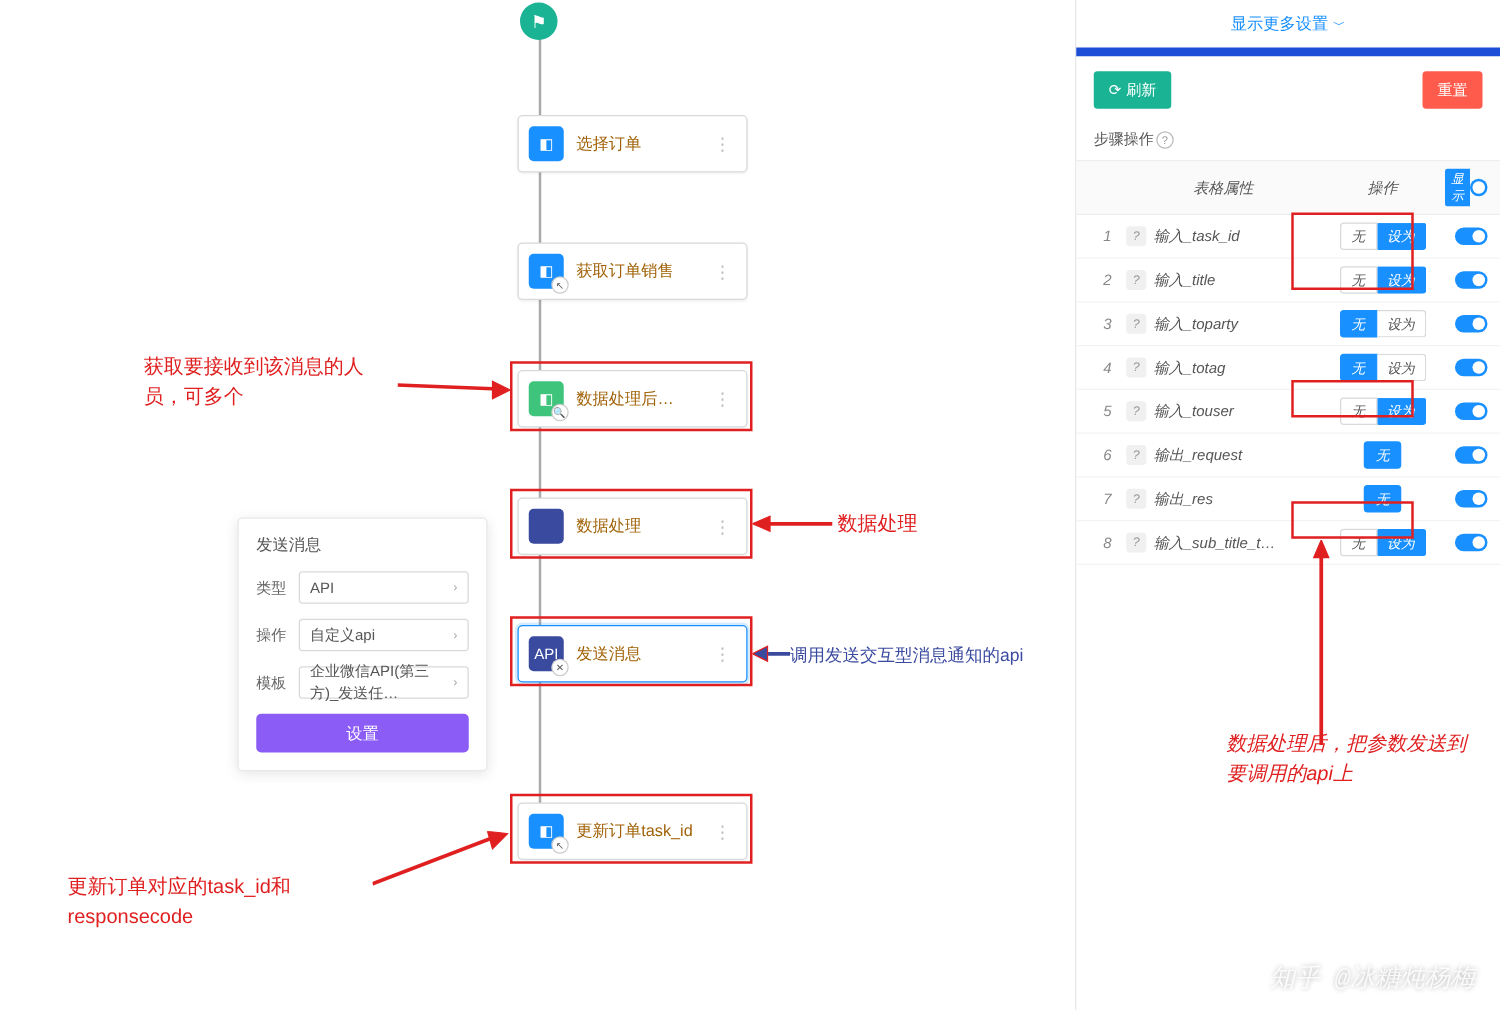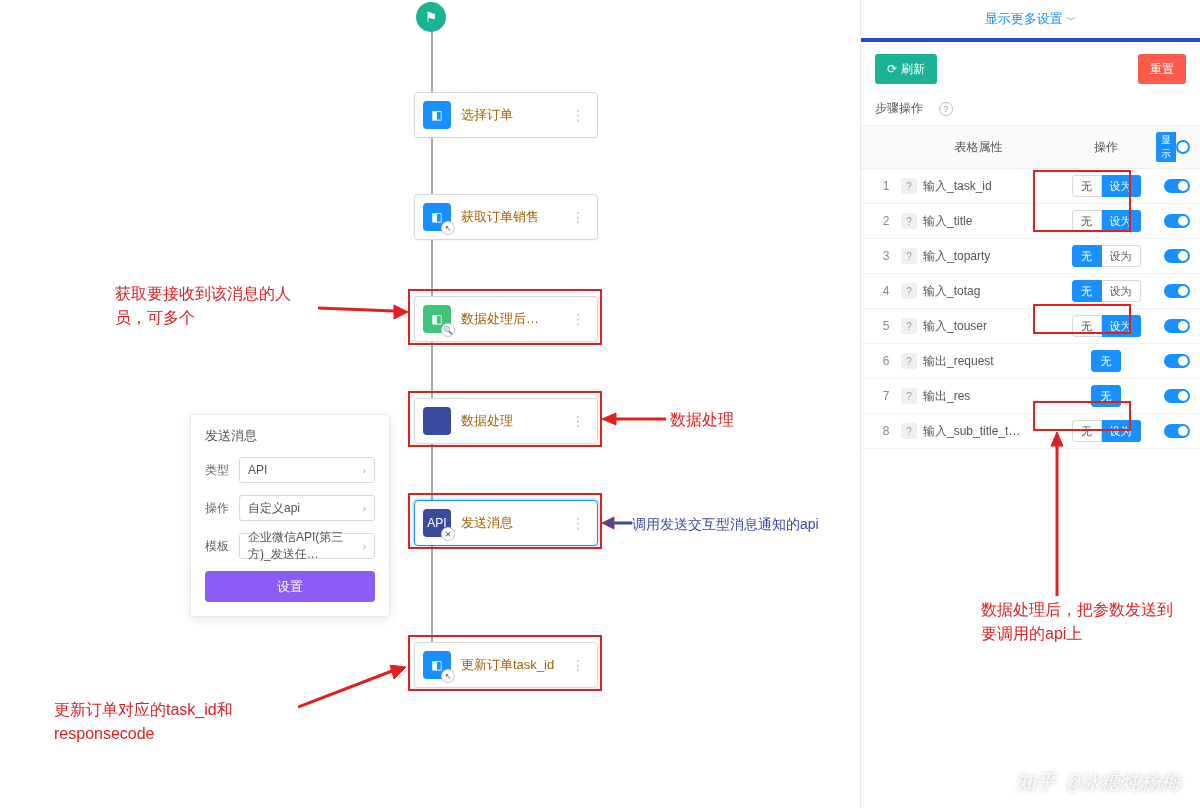--- a/index.html
+++ b/index.html
@@ -30,28 +30,28 @@
 
 .popup { position: absolute; width: 200px; background: #fff; border: 1px solid #e8e8e8; border-radius: 4px; box-shadow: 0 2px 10px rgba(0,0,0,0.1); padding: 12px 14px 14px; }
 .popup-title { font-size: 13px; color: #555; margin-bottom: 12px; }
 .popup-row { display: flex; align-items: center; margin-bottom: 12px; font-size: 12px; }
 .popup-row .lbl { width: 34px; color: #666; }
 .popup-row .val { flex: 1; border: 1px solid #d9d9d9; border-radius: 3px; height: 26px; display: flex; align-items: center; padding: 0 8px; color: #555; font-size: 12px; background: #fff; justify-content: space-between; }
 .popup-row .val .caret { color: #aaa; font-size: 10px; }
 .popup-btn { width: 100%; height: 31px; background: #8b5cf6; color: #fff; border: none; border-radius: 4px; font-size: 13px; cursor: pointer; }
 
 
-.more-settings { text-align: center; padding: 10px 0; color: #1890ff; font-size: 13px; border-bottom: 4px solid #1d4ed8; cursor: pointer; }
+.more-settings { text-align: center; padding: 10px 0; color: #1890ff; font-size: 13px; border-bottom: 7px solid #1d4ed8; cursor: pointer; }
 .sb-actions { display: flex; justify-content: space-between; padding: 12px 14px; }
 .btn { height: 30px; padding: 0 12px; border-radius: 3px; border: none; font-size: 12px; cursor: pointer; display: inline-flex; align-items: center; gap: 4px; }
 .btn-green { background: #1ab394; color: #fff; }
 .btn-red { background: #ff5b4c; color: #fff; }
-.sb-section { padding: 4px 14px 8px; font-size: 12px; color: #555; display: flex; align-items: center; gap: 16px; }
+.sb-section { padding: 4px 14px 8px; font-size: 12px; color: #555; display: flex; align-items: center; gap: 2px; }
 .help-ic { display: inline-flex; width: 14px; height: 14px; border: 1px solid #bbb; border-radius: 50%; align-items: center; justify-content: center; font-size: 9px; color: #999; }
-.tbl { width: 100%; font-size: 12px; }
+.tbl { width: 100%; font-size: 12px; font-style: italic; }
 .tbl-head, .tbl-row { display: grid; grid-template-columns: 30px 1fr 100px 34px; align-items: center; padding: 6px 10px; }
 .tbl-head { color: #555; font-weight: 500; border-top: 1px solid #eee; border-bottom: 1px solid #eee; background: #fafafa; }
 .tbl-row { border-bottom: 1px solid #f3f3f3; min-height: 34px; }
 .attr-cell { display: flex; align-items: center; gap: 6px; color: #555; }
 .qmark { width: 16px; height: 16px; background: #f0f0f0; border-radius: 3px; display: flex; align-items: center; justify-content: center; font-size: 10px; color: #999; }
 .op-cell { display: flex; gap: 0; justify-content: center; }
 .pill { height: 22px; min-width: 30px; padding: 0 8px; display: inline-flex; align-items: center; justify-content: center; font-size: 11px; border: 1px solid #d9d9d9; background: #fff; color: #555; }
 .pill.active { background: #1890ff; color: #fff; border-color: #1890ff; }
 .pill.l { border-radius: 3px 0 0 3px; }
 .pill.r { border-radius: 0 3px 3px 0; border-left: none; }
@@ -300,20 +300,20 @@
             <span class="toggle"></span>
           </span>
         </div>
       </div>
   </div>
 
   <div class="redbox" style="left:172px; top:170px; width:98px; height:62px;"></div>
   <div class="redbox" style="left:172px; top:304px; width:98px; height:30px;"></div>
   <div class="redbox" style="left:172px; top:401px; width:98px; height:30px;"></div>
 
-  <div class="anno" style="left:120px; top:598px; width:200px;">数据处理后，把参数发送到要调用的api上</div>
+  <div class="anno" style="left:120px; top:584px; width:200px;font-style:italic;">数据处理后，把参数发送到要调用的api上</div>
   <svg class="arrow" style="left:184px; top:432px;" width="24" height="164">
       <line x1="12" y1="164" x2="12" y2="14" stroke-width="3"></line>
       <polygon points="6,14 12,0 18,14"></polygon>
     </svg>
 </div>
 
 <div class="watermark">知乎 @冰糖炖杨梅</div>
 
 </body></html>

